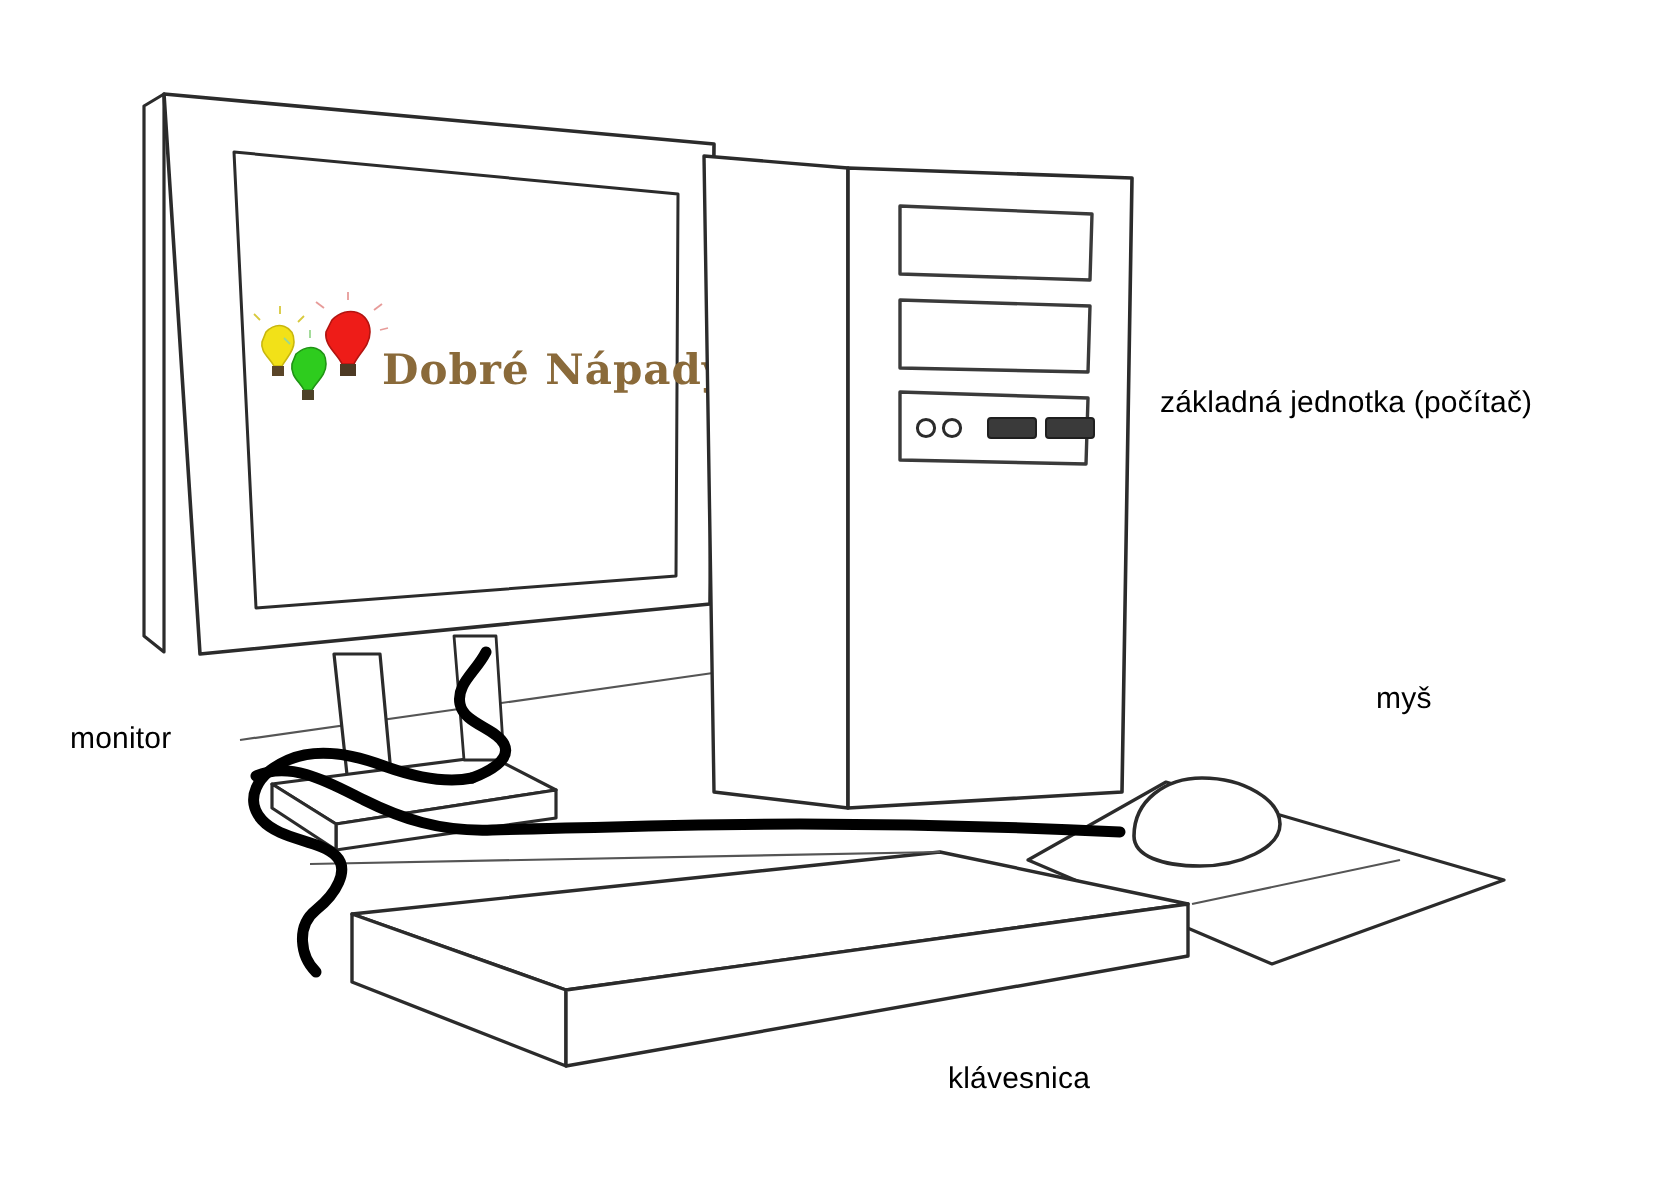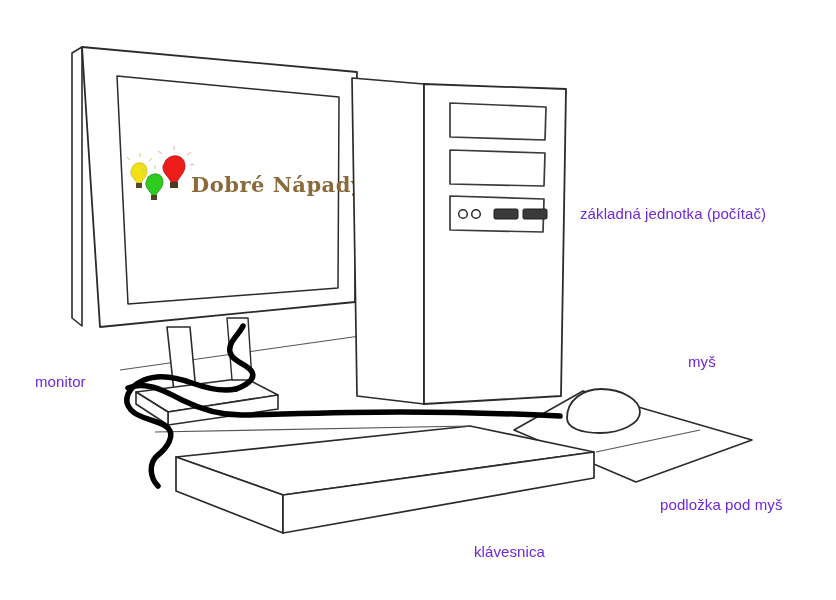--- a/index.html
+++ b/index.html
@@ -22,24 +22,23 @@
     position: absolute;
     left: 0;
     top: 0;
     width: 836px;
     height: 600px;
   }
   .label {
     position: absolute;
     font-family: "Liberation Sans", sans-serif;
     font-size: 15px;
-    color: #6d28d9;
+    color: #000000;
     white-space: nowrap;
     letter-spacing: 0.1px;
-    margin-top: 12px;
   }
   #label-unit   { left: 580px; top: 193px; }
   #label-mouse  { left: 688px; top: 341px; }
   #label-pad    { left: 660px; top: 484px; }
   #label-kbd    { left: 474px; top: 531px; }
   #label-monitor{ left: 35px;  top: 361px; text-align: right; }
 
   .logo-text {
     font-family: "DejaVu Serif", serif;
     font-size: 21px;
@@ -159,17 +158,16 @@
                C175,435 168,447 158,455 C148,463 150,478 158,486"></path>
 
       <path d="M128,388 C146,380 166,392 182,400 C200,409 220,416 246,415
                C290,414 340,412 400,412 C460,412 520,414 560,416"></path>
     </g>
 
   </svg>
 
   <div class="label" id="label-unit">základná jednotka (počítač)</div>
   <div class="label" id="label-mouse">myš</div>
-  <div class="label" id="label-pad">podložka pod myš</div>
   <div class="label" id="label-kbd">klávesnica</div>
   <div class="label" id="label-monitor">monitor</div>
 
 </div>
 
 </body></html>

